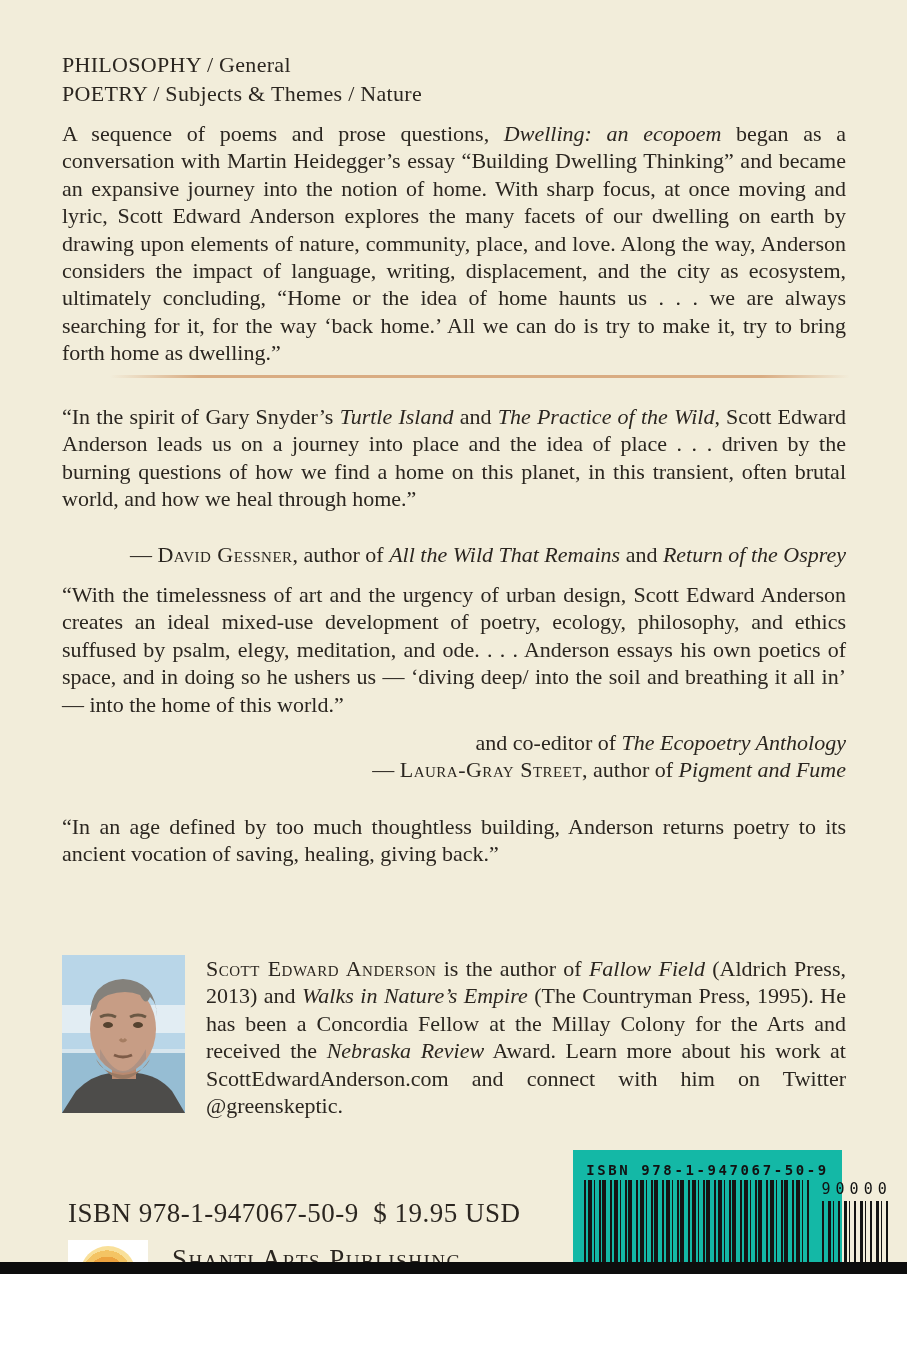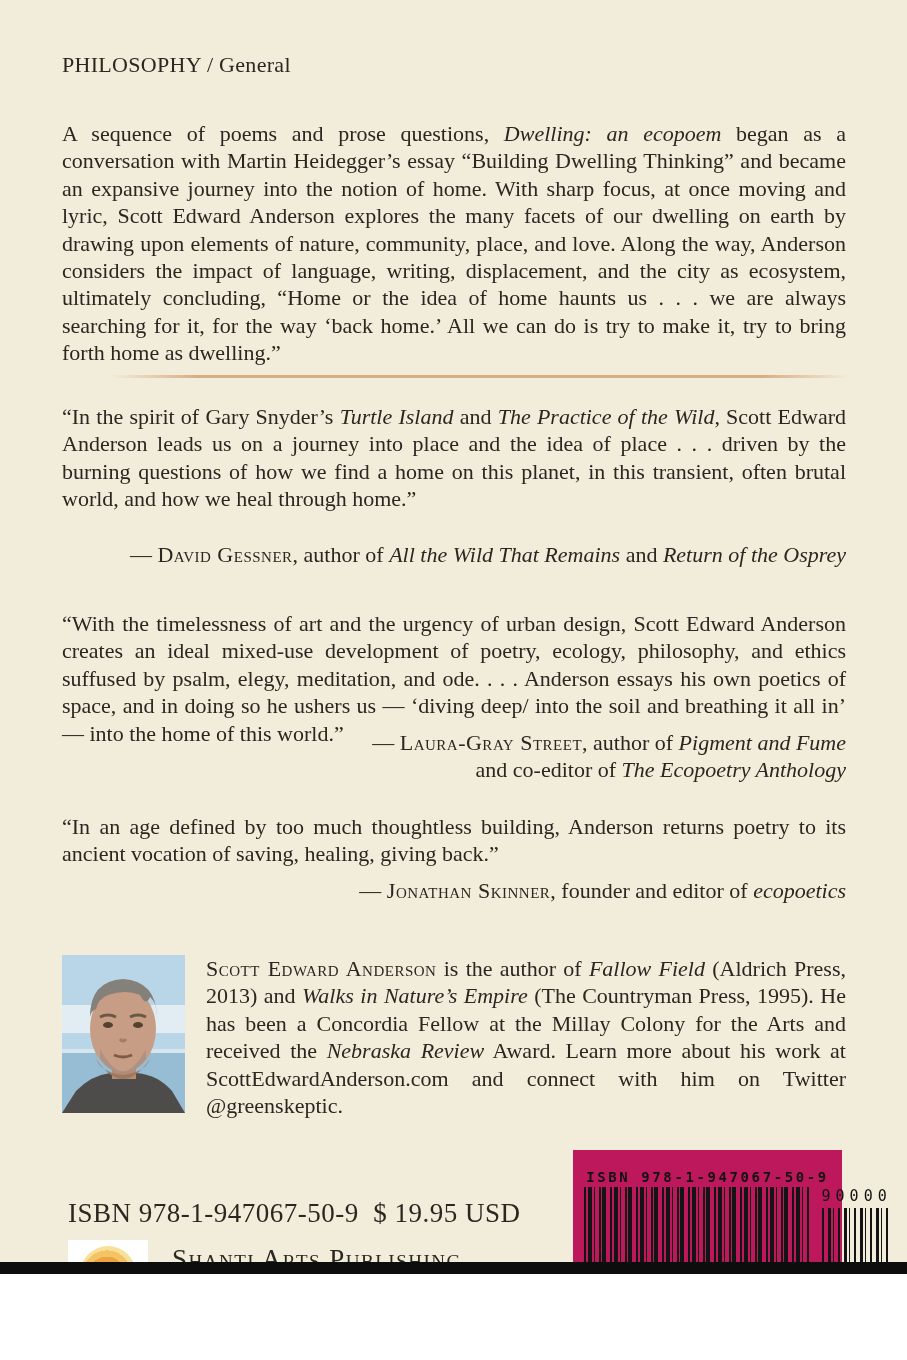--- a/index.html
+++ b/index.html
@@ -18,39 +18,39 @@
     text-align: justify; text-justify: inter-word;
     margin:0;
   }
   .description { left:62px; top:120px; width:784px; }
   .divider {
     left:110px; top:375px; width:740px; height:3px;
     background: linear-gradient(90deg, rgba(217,172,130,0) 0%, #d9ac82 12%, #d9ac82 88%, rgba(217,172,130,0) 100%);
     border-radius:2px;
   }
   .q1-text { left:62px; top:403px; width:784px; }
-  .q2-text { left:62px; top:610px; width:784px; }
+  .q2-text { left:62px; top:581px; width:784px; }
   .q3-text { left:62px; top:813px; width:784px; }
   .attribution {
     font-size:22px; line-height:27.4px; text-align:right; margin:0; width:784px; left:62px;
   }
   .attr1 { top:527px;margin-top:14px; }
   .attr2 { top:729px; }
   .attr3 { top:877px; }
   .sc { font-variant: small-caps; letter-spacing:.5px; }
   i { font-style: italic; }
 
   .bio { left:62px; top:955px; width:784px; display:flex; }
   .bio-photo { flex:0 0 123px; width:123px; height:158px; margin-right:21px; }
   .bio-photo svg { display:block; }
   .bio-text-col { flex:1; }
 
   .barcode-box {
     left:573px; top:1150px; width:269px; height:156px;
-    background:#be185d; box-sizing:border-box; padding:19px 9px 4px 9px;
+    background:#14b8a6; box-sizing:border-box; padding:12px 9px 4px 9px;
     font-family:"DejaVu Sans Mono", monospace; color:#121212;
   }
   .bc-isbn { font-size:14px; font-weight:bold; letter-spacing:2.6px; text-align:center; white-space:nowrap; }
   .bc-row { display:flex; margin-top:2px; }
   .bc-main { flex:0 0 160px; }
   .bc-bars {
     height:89px; margin-left:2px;
     background: repeating-linear-gradient(90deg,
       #141414 0 2px, transparent 2px 4px,
       #141414 4px 8px, transparent 8px 10px,
@@ -86,37 +86,37 @@
   .pub-site { font-size:23px; font-weight:bold; letter-spacing:4.5px; line-height:30px; }
   .bottom-bar { left:0; bottom:0; width:907px; height:12px; background:#0d0d0d; }
 </style>
 </head>
 <body>
 
 <div class="page">
 
   <div class="abs categories">
     <div>PHILOSOPHY / General</div>
+    <div>POETRY / Subjects &amp; Themes / Nature</div>
   </div>
 
   <p class="abs body-text description"><span>A sequence of poems and prose questions, </span><i>Dwelling: an ecopoem</i><span> began as a conversation with Martin Heidegger’s essay “Building Dwelling Thinking” and became an expansive journey into the notion of home. With sharp focus, at once moving and lyric, Scott Edward Anderson explores the many facets of our dwelling on earth by drawing upon elements of nature, community, place, and love. Along the way, Anderson considers the impact of language, writing, displacement, and the city as ecosystem, ultimately concluding, “Home or the idea of home haunts us . . . we are always searching for it, for the way ‘back home.’ All we can do is try to make it, try to bring forth home as dwelling.”</span></p>
 
   <div class="abs divider"></div>
 
   <p class="abs body-text q1-text"><span>“In the spirit of Gary Snyder’s </span><i>Turtle Island</i><span> and </span><i>The Practice of the Wild</i><span>, Scott Edward Anderson leads us on a journey into place and the idea of place . . . driven by the burning questions of how we find a home on this planet, in this transient, often brutal world, and how we heal through home.”</span></p>
   <p class="abs attribution attr1"><span>— </span><span class="sc">David Gessner</span><span>, author of </span><i>All the Wild That Remains</i><span> and </span><i>Return of the Osprey</i></p>
 
   <p class="abs body-text q2-text"><span>“With the timelessness of art and the urgency of urban design, Scott Edward Anderson creates an ideal mixed-use development of poetry, ecology, philosophy, and ethics suffused by psalm, elegy, meditation, and ode. . . . Anderson essays his own poetics of space, and in doing so he ushers us — ‘diving deep/ into the soil and breathing it all in’ — into the home of this world.”</span></p>
   <p class="abs attribution attr2">
+    <span style="display:block"><span>and co-editor of </span><i>The Ecopoetry Anthology</i></span>
     <span style="display:block"><span>— </span><span class="sc">Laura-Gray Street</span><span>, author of </span><i>Pigment and Fume</i></span>
-    <span style="display:block"><span>and co-editor of </span><i>The Ecopoetry Anthology</i></span>
   </p>
 
   <p class="abs body-text q3-text"><span>“In an age defined by too much thoughtless building, Anderson returns poetry to its ancient vocation of saving, healing, giving back.”</span></p>
-  <p class="abs attribution attr3"><span>— </span><span class="sc">Jonathan Skinner</span><span>, founder and editor of </span><i>ecopoetics</i></p>
 
   <div class="abs bio">
     <div class="bio-photo">
       <svg width="123" height="158" viewBox="0 0 123 158" xmlns="http://www.w3.org/2000/svg">
         <rect width="123" height="158" fill="#b9d6e8"></rect>
         <rect y="50" width="123" height="28" fill="#e2edf3"></rect>
         <rect y="96" width="123" height="62" fill="#96bdd3"></rect>
         <rect y="94" width="123" height="4" fill="#d7e6ee"></rect>
         <path d="M0 158 L14 136 Q30 120 48 118 L75 118 Q96 120 110 136 L123 158 Z" fill="#4d4c4a"></path>
         <rect x="50" y="100" width="24" height="24" fill="#b98a70"></rect>

